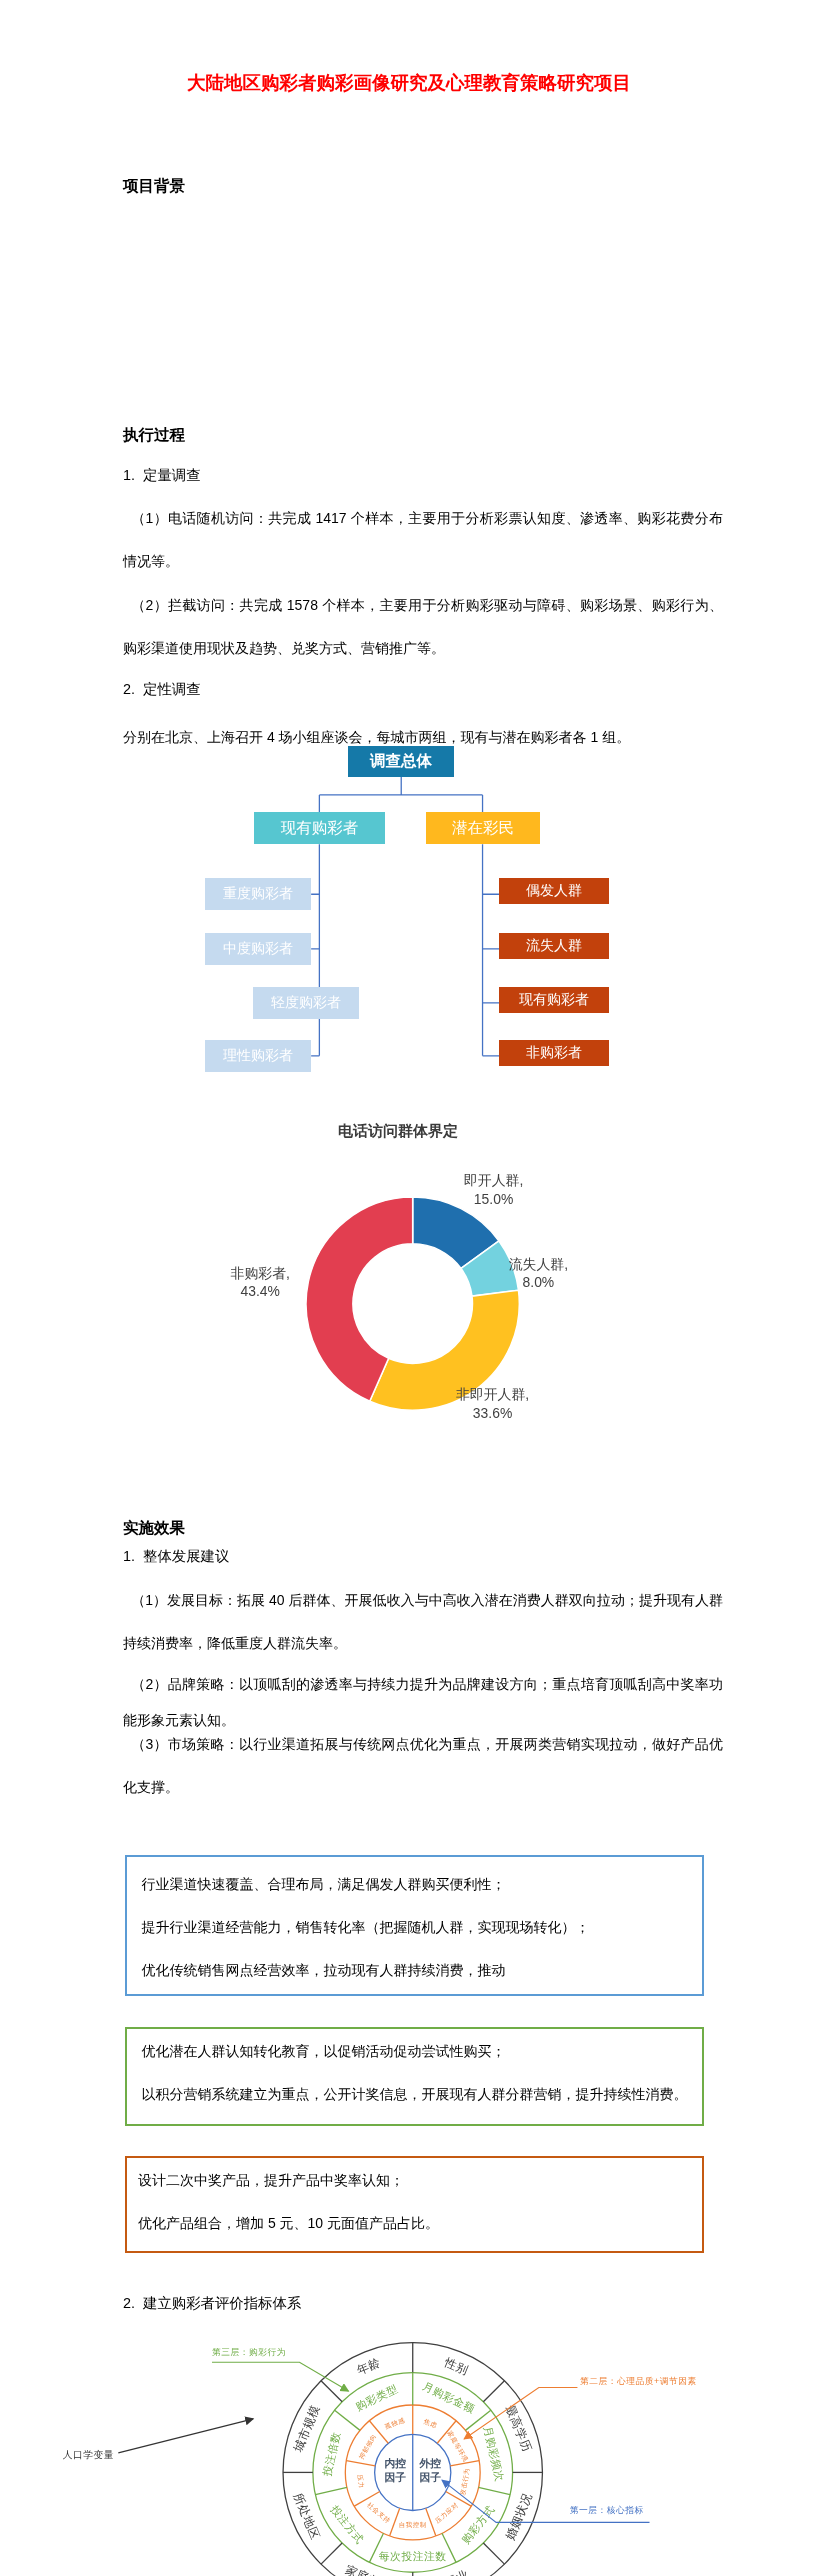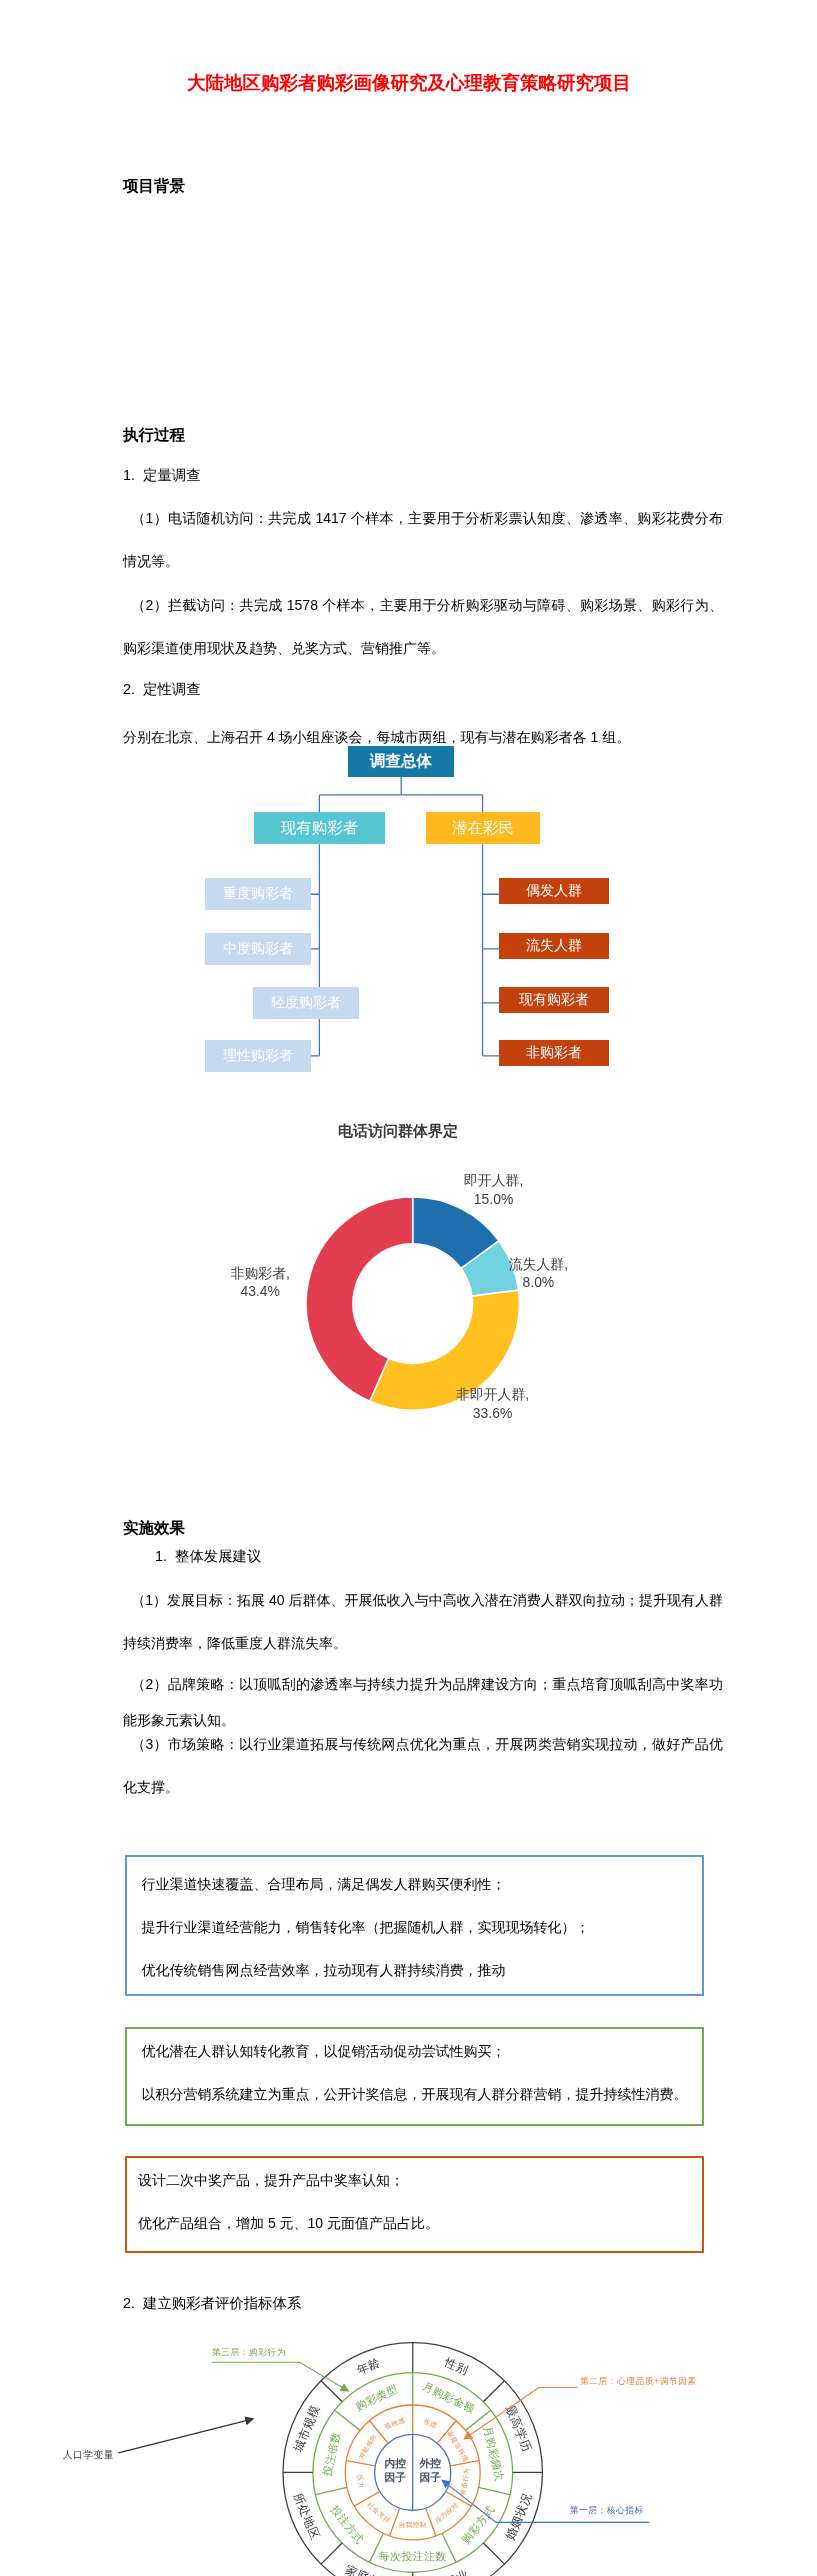--- a/index.html
+++ b/index.html
@@ -77,21 +77,21 @@
         <path d="M575.3677431720969,344.05602065218903 A207,207 0 0 1 286.598367807272,559.45492273253 L323.2628534572152,476.1679760240265 A116,116 0 0 0 485.08530535247945,355.4613449065407 Z" fill="#FFC120" stroke="#ffffff" stroke-width="3"></path>
         <path d="M286.598367807272,559.45492273253 A207,207 0 0 1 369.99999999999994,163 L370,254 A116,116 0 0 0 323.2628534572152,476.1679760240265 Z" fill="#E23E50" stroke="#ffffff" stroke-width="3"></path>
         <text x="527" y="140" text-anchor="middle" font-size="27" fill="#404040"><tspan x="527" dy="0">即开人群,</tspan><tspan x="527" dy="36">15.0%</tspan></text>
         <text x="614" y="302" text-anchor="middle" font-size="27" fill="#404040"><tspan x="614" dy="0">流失人群,</tspan><tspan x="614" dy="36">8.0%</tspan></text>
         <text x="525" y="556" text-anchor="middle" font-size="27" fill="#404040"><tspan x="525" dy="0">非即开人群,</tspan><tspan x="525" dy="36">33.6%</tspan></text>
         <text x="74" y="320" text-anchor="middle" font-size="27" fill="#404040"><tspan x="74" dy="0">非购彩者,</tspan><tspan x="74" dy="36">43.4%</tspan></text>
       </svg>
   </div>
 
   <div class="abs sec-h" style="top:1516px;">实施效果</div>
-  <div class="abs num-h" style="top:1535px;margin-left:32px;">1.  整体发展建议</div>
+  <div class="abs num-h" style="top:1535px;">1.  整体发展建议</div>
   <div class="abs body-text indent1" style="top:1579px;">（1）发展目标：拓展 40 后群体、开展低收入与中高收入潜在消费人群双向拉动；提升现有人群持续消费率，降低重度人群流失率。</div>
   <div class="abs body-text indent1" style="top:1666px;line-height:36px;">（2）品牌策略：以顶呱刮的渗透率与持续力提升为品牌建设方向；重点培育顶呱刮高中奖率功能形象元素认知。</div>
   <div class="abs body-text indent1" style="top:1723px;">（3）市场策略：以行业渠道拓展与传统网点优化为重点，开展两类营销实现拉动，做好产品优化支撑。</div>
 
   <div class="abs sug-box" id="box-blue">
     <div>行业渠道快速覆盖、合理布局，满足偶发人群购买便利性；</div>
     <div>提升行业渠道经营能力，销售转化率（把握随机人群，实现现场转化）；</div>
     <div>优化传统销售网点经营效率，拉动现有人群持续消费，推动</div>
   </div>
   <div class="abs sug-box" id="box-green">

